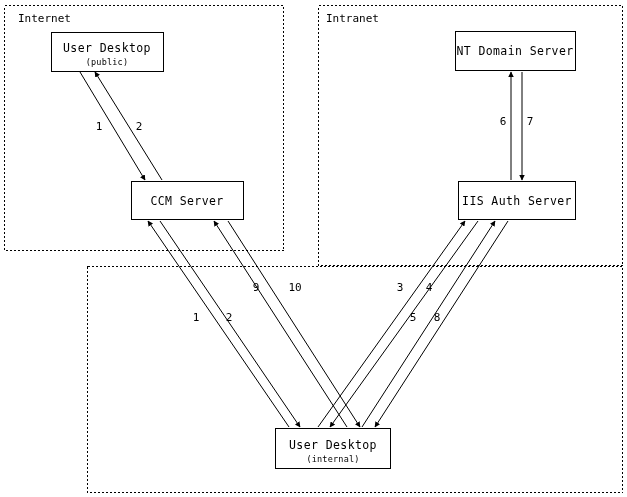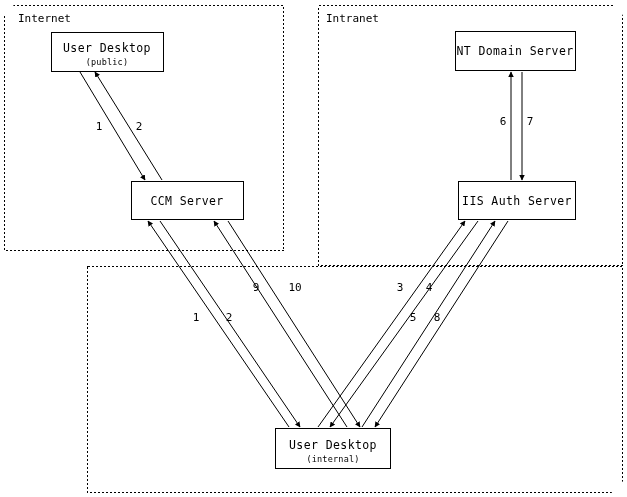--- a/index.html
+++ b/index.html
@@ -9,21 +9,20 @@
   }
   body {
     font-family: "DejaVu Sans Mono", "Liberation Mono", monospace;
   }
   #diagram-root {
     position: relative;
     width: 627px;
     height: 497px;
     background: #ffffff;
     overflow: hidden;
-    border-radius: 31px;
   }
   svg#diagram-svg {
     position: absolute;
     top: 0;
     left: 0;
     width: 627px;
     height: 497px;
     display: block;
   }
   .zone-rect {

